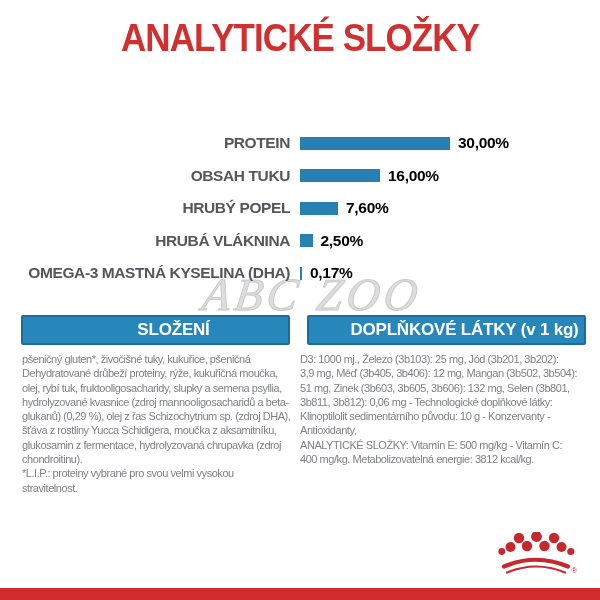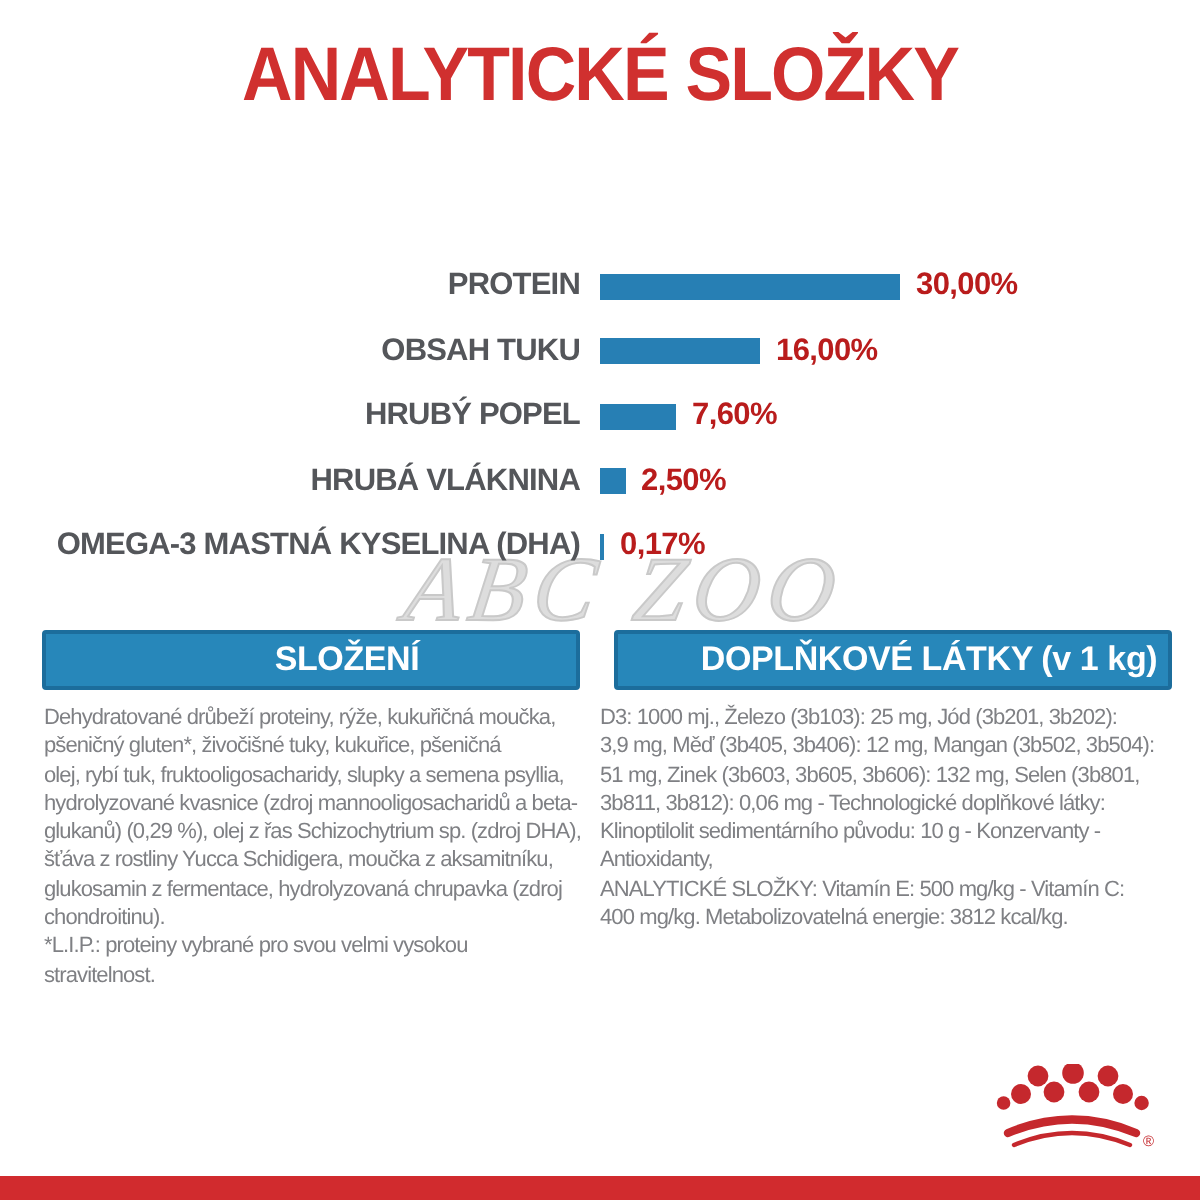--- a/index.html
+++ b/index.html
@@ -22,21 +22,21 @@
   }
   
   .chart{position:absolute;top:127px;left:0;width:532px;z-index:2;}
   .crow{display:flex;align-items:center;height:32.5px;}
   .clabel{
     width:290px;text-align:right;font-size:15.5px;font-weight:bold;
     color:#54565a;letter-spacing:-0.4px;white-space:nowrap;
   }
   .cbar{height:13px;background:#277fb4;margin-left:10px;flex:none;}
   .cval{
-    margin-left:8px;font-size:15.5px;font-weight:bold;color:#b91c1c;
+    margin-left:8px;font-size:15.5px;font-weight:bold;color:#000000;
     letter-spacing:-0.3px;white-space:nowrap;
   }
   
   .col-header{
     position:absolute;top:315px;height:30px;z-index:3;
     background:#2787ba;border:2px solid #1c6d9c;border-radius:2px;
     box-sizing:border-box;display:flex;align-items:center;justify-content:center;
     color:#ffffff;font-size:17px;font-weight:bold;letter-spacing:-0.2px;white-space:nowrap;padding-left:36px;
   }
   .col-header.left{left:21px;width:269px;}
@@ -87,22 +87,22 @@
         <div class="cval">0,17%</div>
       </div>
     </div>
 
   <div class="watermark">ABC ZOO</div>
 
   <div class="col-header left">SLOŽENÍ</div>
   <div class="col-header right">DOPLŇKOVÉ LÁTKY (v 1 kg)</div>
 
   <div class="col-body left" id="slozeni-body">
+      <div class="bline">pšeničný gluten*, živočišné tuky, kukuřice, pšeničná</div>
       <div class="bline">Dehydratované drůbeží proteiny, rýže, kukuřičná moučka,</div>
-      <div class="bline">pšeničný gluten*, živočišné tuky, kukuřice, pšeničná</div>
       <div class="bline">olej, rybí tuk, fruktooligosacharidy, slupky a semena psyllia,</div>
       <div class="bline">hydrolyzované kvasnice (zdroj mannooligosacharidů a beta-</div>
       <div class="bline">glukanů) (0,29 %), olej z řas Schizochytrium sp. (zdroj DHA),</div>
       <div class="bline">šťáva z rostliny Yucca Schidigera, moučka z aksamitníku,</div>
       <div class="bline">glukosamin z fermentace, hydrolyzovaná chrupavka (zdroj</div>
       <div class="bline">chondroitinu).</div>
       <div class="bline">*L.I.P.: proteiny vybrané pro svou velmi vysokou</div>
       <div class="bline">stravitelnost.</div>
     </div>
   <div class="col-body right" id="doplnkove-body">

